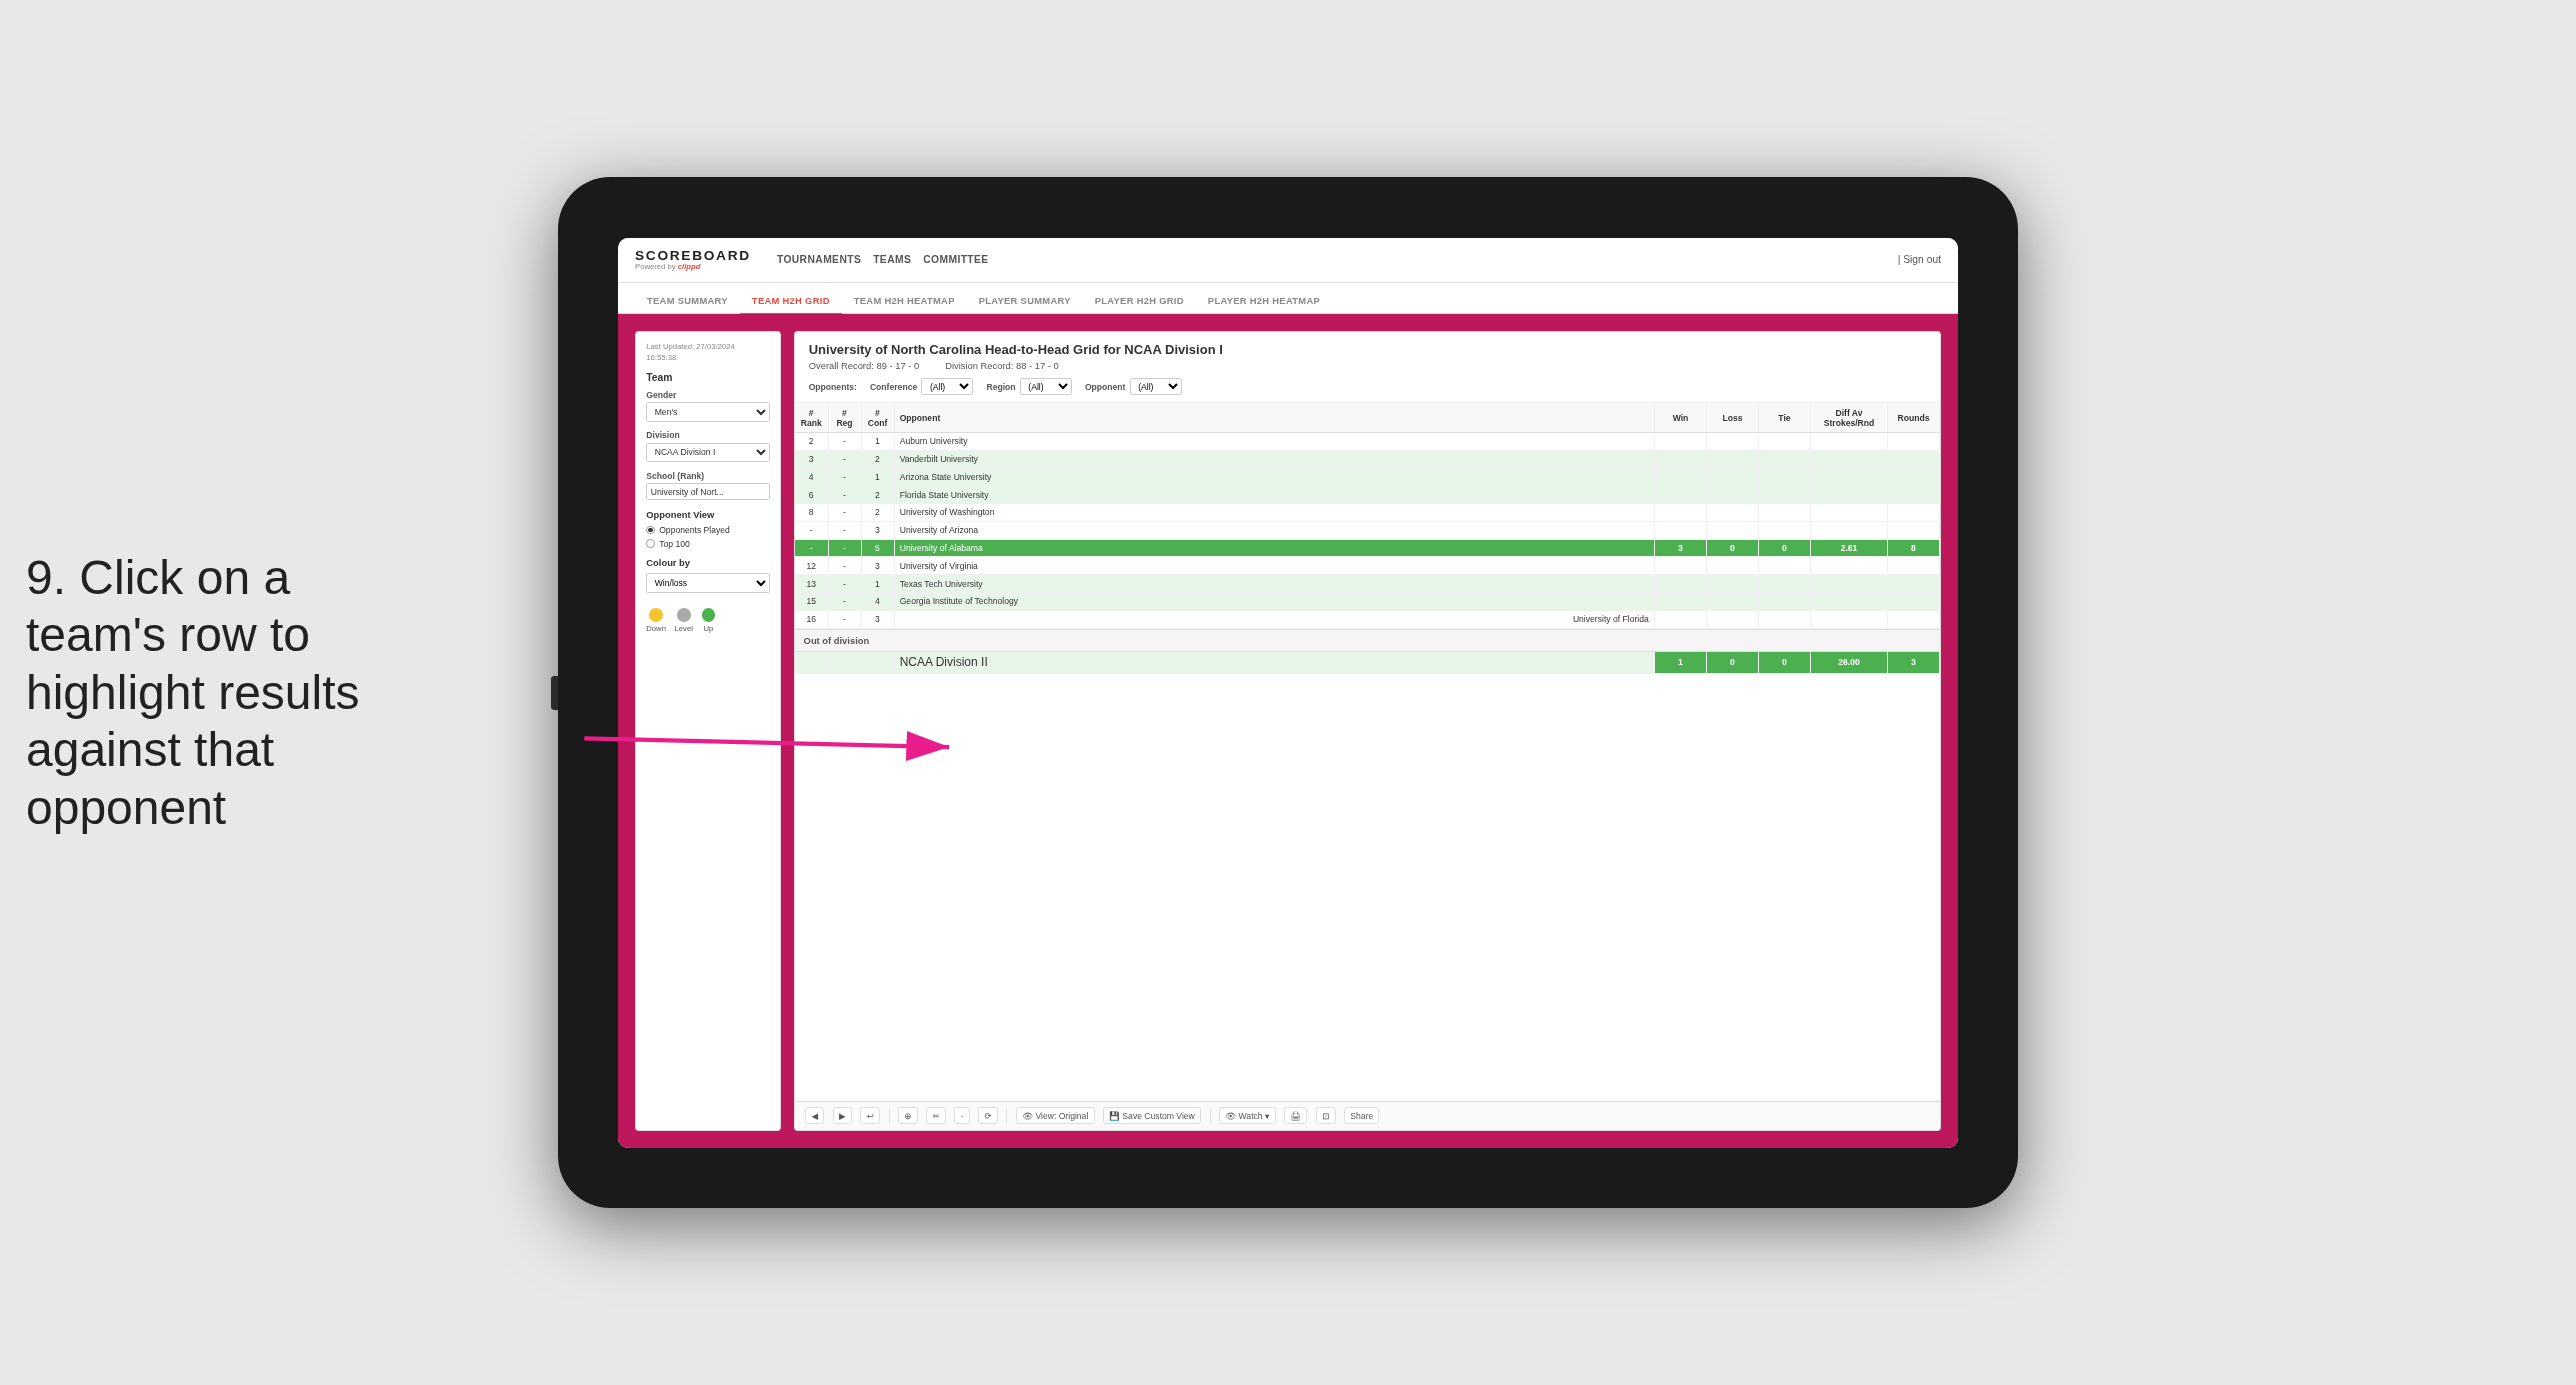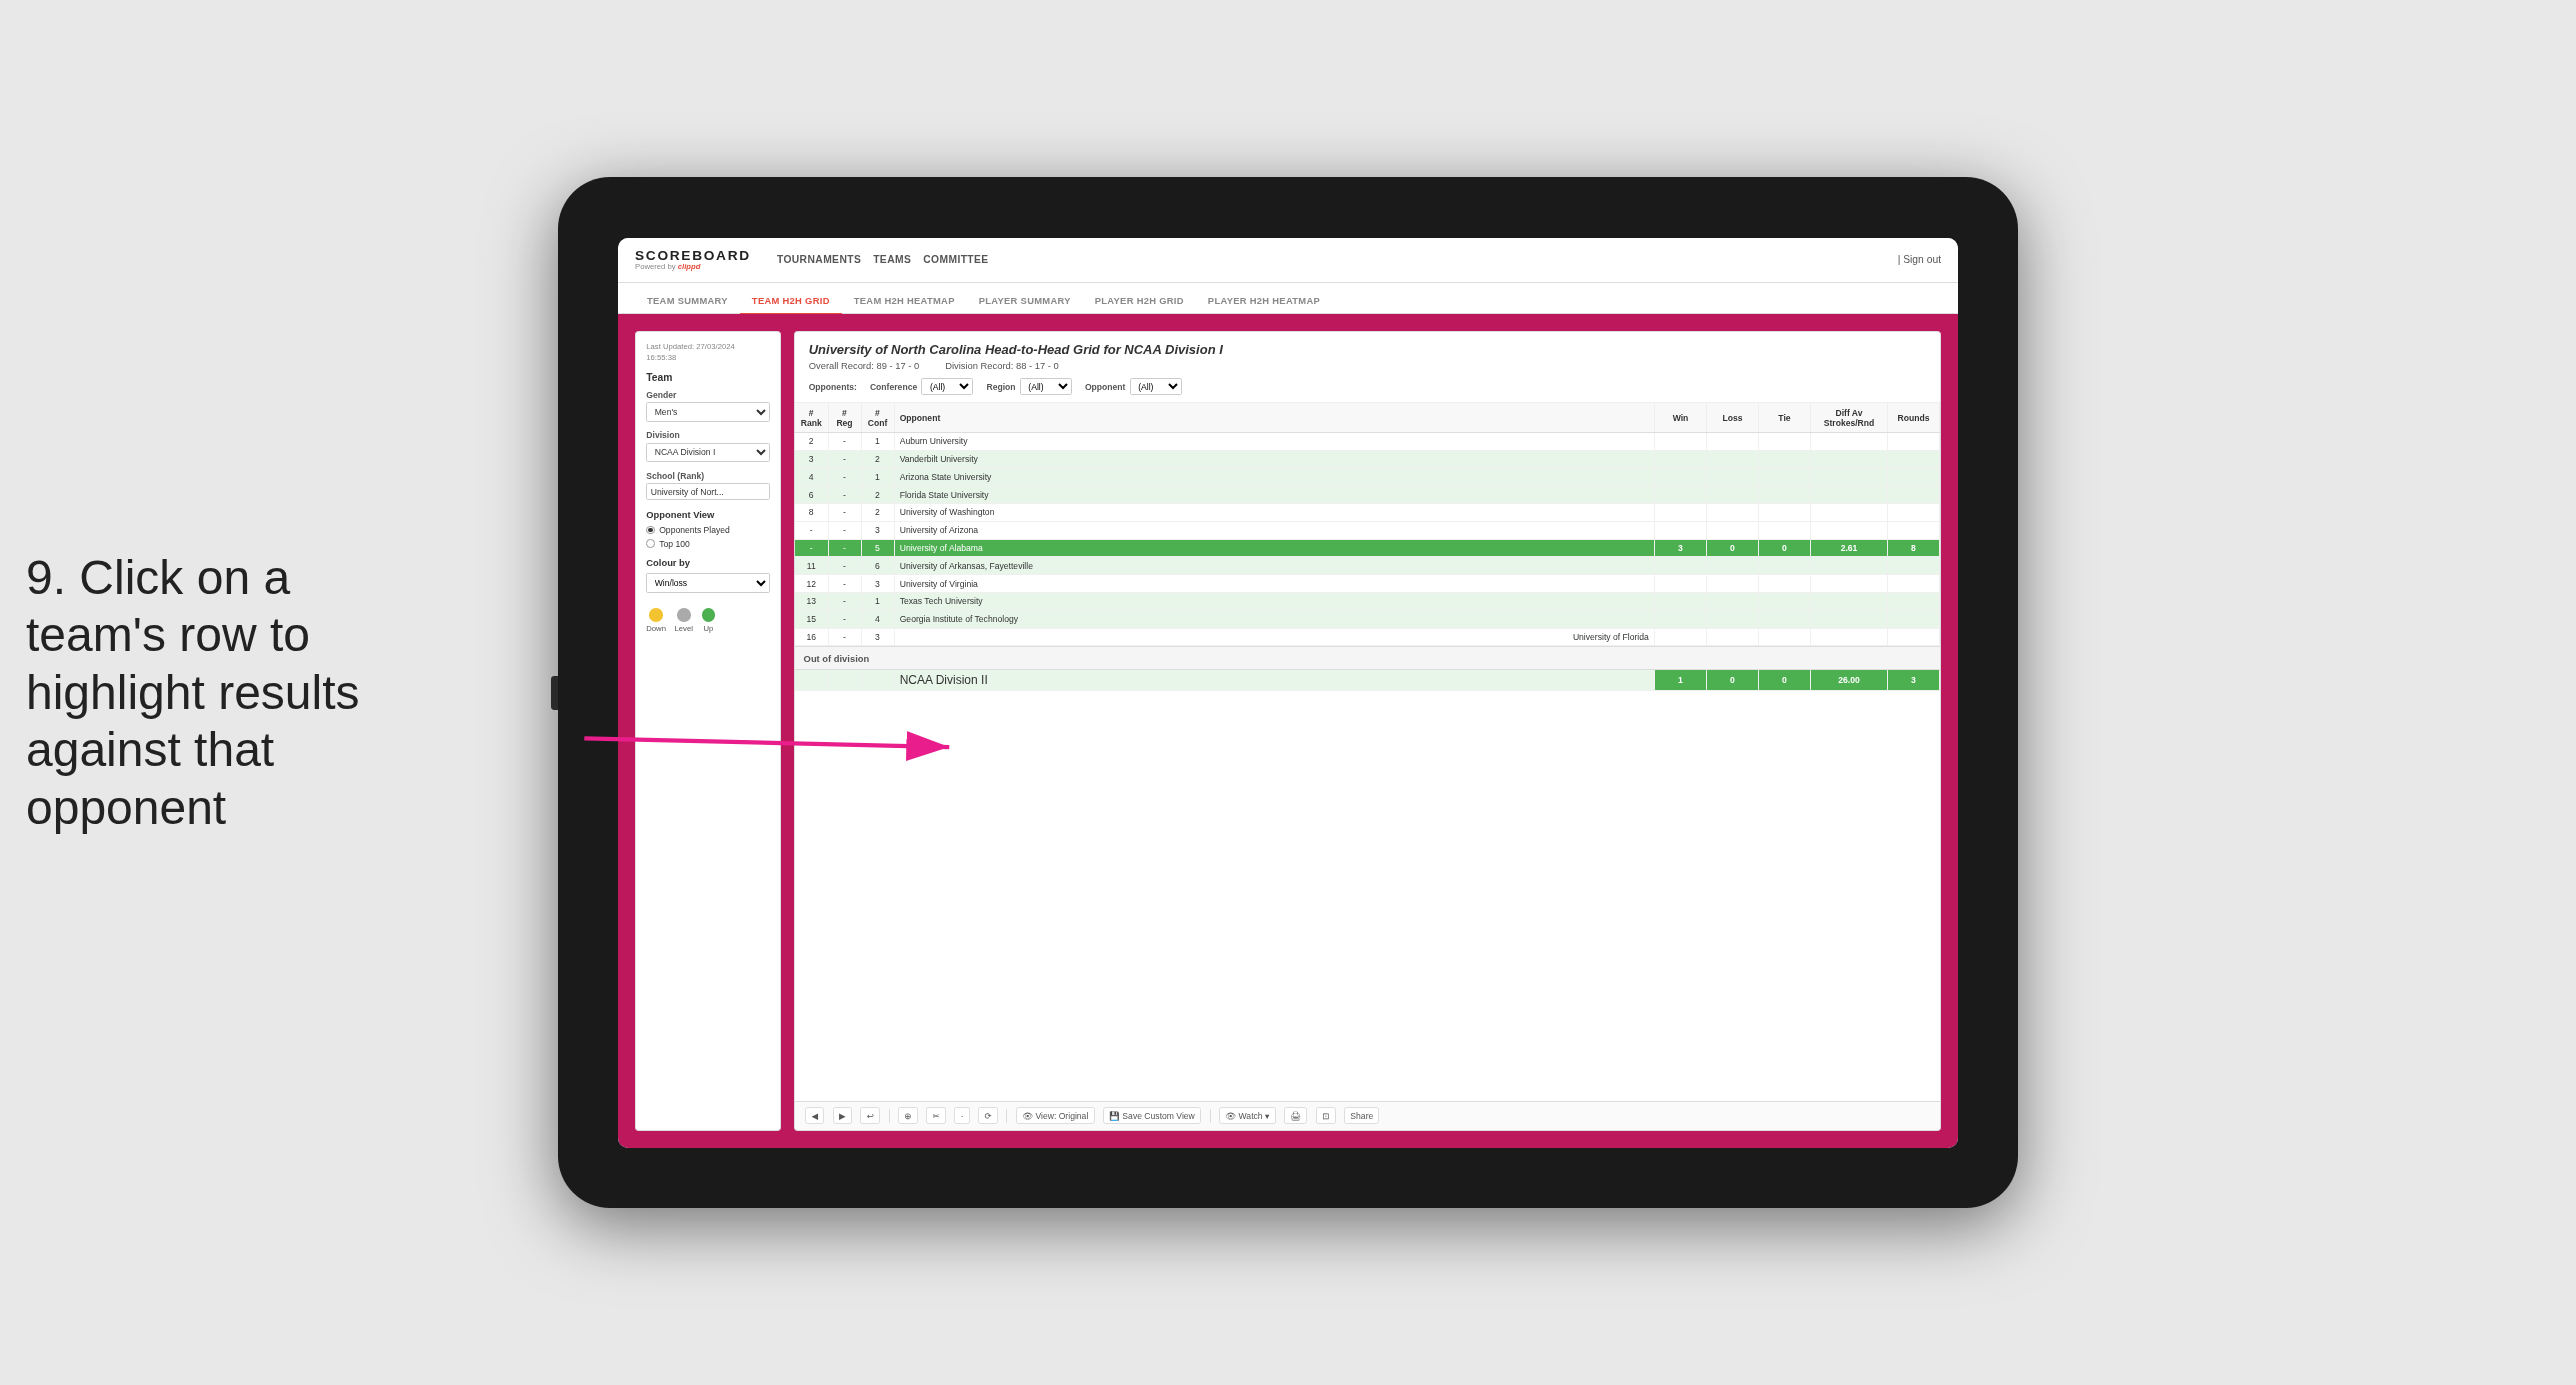--- a/index.html
+++ b/index.html
@@ -284,21 +284,20 @@
     .scoreboard-header {
       padding: 10.3px 13.7px 6.9px;
       border-bottom: 0.9px solid #eee;
     }
 
     .scoreboard-title {
       font-size: 13px;
       font-weight: 700;
       color: #333;
       margin-bottom: 3.4px;
-      font-style: italic;
     }
 
     .records-row {
       display: flex;
       gap: 26px;
       font-size: 9.4px;
       color: #555;
       margin-bottom: 6.9px;
     }
 
@@ -661,31 +660,20 @@
                   <td style="color: rgb(255, 255, 255); width: 33px;">-</td>
                   <td style="color: rgb(255, 255, 255); width: 33px;">-</td>
                   <td style="color: rgb(255, 255, 255); width: 33px;">5</td>
                   <td style="color: rgb(255, 255, 255); width: auto; text-align: left;">University of Alabama</td>
                   <td style="color: rgb(255, 255, 255); width: 52px; font-weight: 700;">3</td>
                   <td style="color: rgb(255, 255, 255); width: 52px; font-weight: 700;">0</td>
                   <td style="color: rgb(255, 255, 255); width: 52px; font-weight: 700;">0</td>
                   <td style="color: rgb(255, 255, 255); width: 77px; font-weight: 700;">2.61</td>
                   <td style="color: rgb(255, 255, 255); width: 52px; font-weight: 700;">8</td>
                 </tr>
-                <tr style="background: rgb(232, 245, 233);">
-                  <td style="color: rgb(51, 51, 51); width: 33px;">11</td>
-                  <td style="color: rgb(51, 51, 51); width: 33px;">-</td>
-                  <td style="color: rgb(51, 51, 51); width: 33px;">6</td>
-                  <td style="color: rgb(51, 51, 51); width: auto; text-align: left;">University of Arkansas, Fayetteville</td>
-                  <td style="color: rgb(51, 51, 51); width: 52px;"></td>
-                  <td style="color: rgb(51, 51, 51); width: 52px;"></td>
-                  <td style="color: rgb(51, 51, 51); width: 52px;"></td>
-                  <td style="color: rgb(51, 51, 51); width: 77px;"></td>
-                  <td style="color: rgb(51, 51, 51); width: 52px;"></td>
-                </tr>
                 <tr>
                   <td style="color: rgb(51, 51, 51); width: 33px;">12</td>
                   <td style="color: rgb(51, 51, 51); width: 33px;">-</td>
                   <td style="color: rgb(51, 51, 51); width: 33px;">3</td>
                   <td style="color: rgb(51, 51, 51); width: auto; text-align: left;">University of Virginia</td>
                   <td style="color: rgb(51, 51, 51); width: 52px;"></td>
                   <td style="color: rgb(51, 51, 51); width: 52px;"></td>
                   <td style="color: rgb(51, 51, 51); width: 52px;"></td>
                   <td style="color: rgb(51, 51, 51); width: 77px;"></td>
                   <td style="color: rgb(51, 51, 51); width: 52px;"></td>

